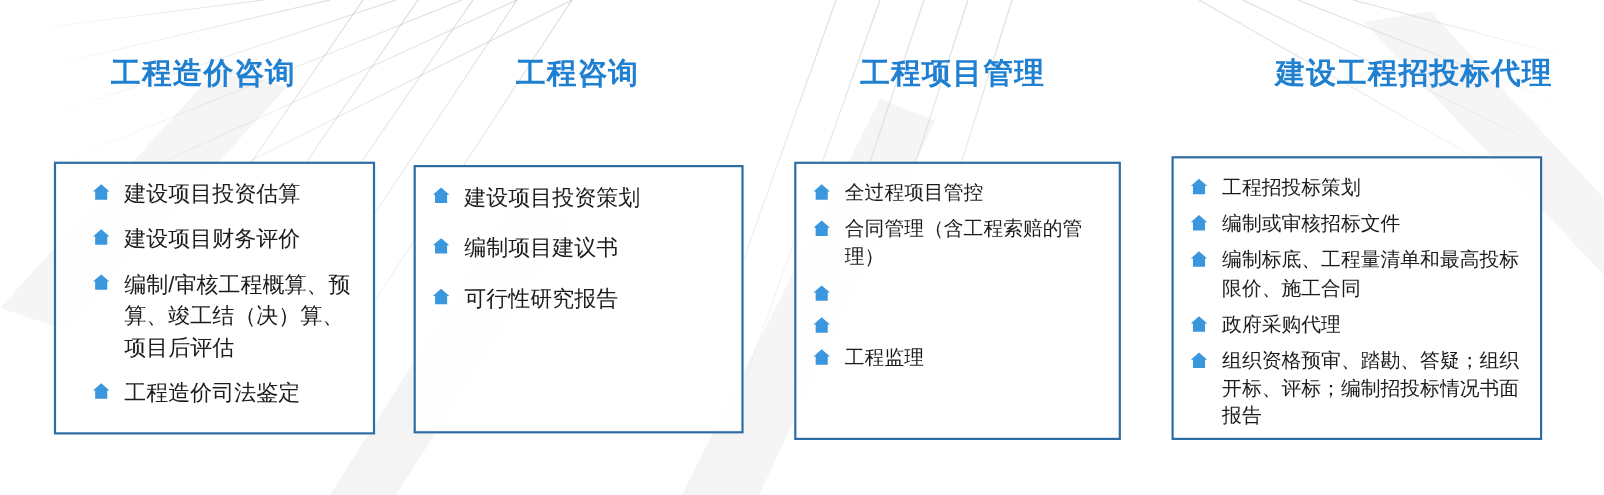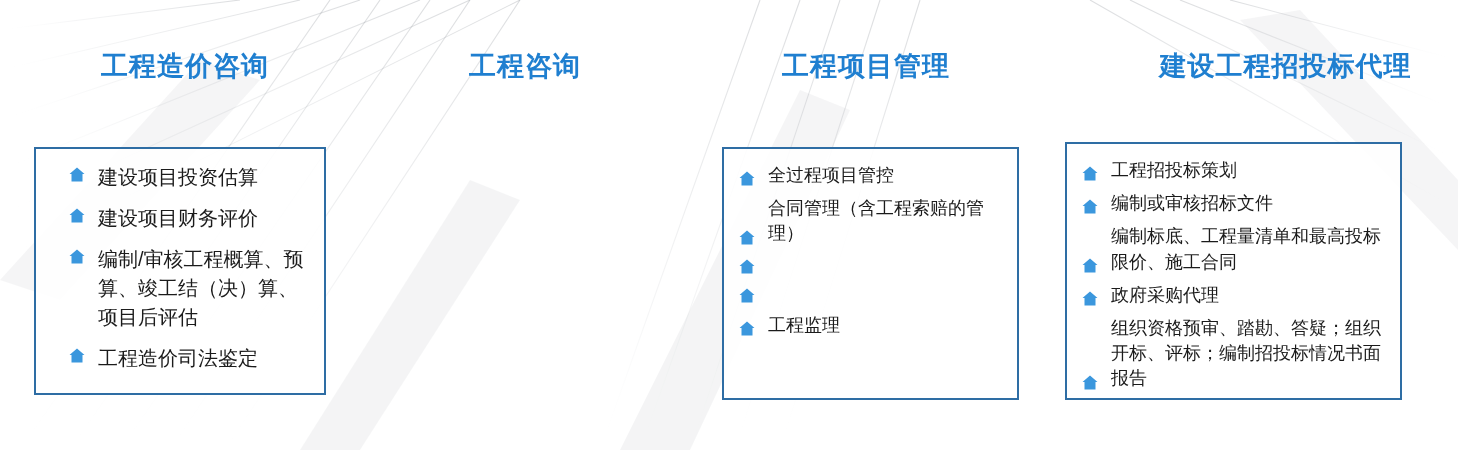--- a/index.html
+++ b/index.html
@@ -88,26 +88,26 @@
   #col-1 { left: 20px;  width: 330px; }
   #col-2 { left: 365px; width: 320px; }
   #col-3 { left: 706px; width: 320px; }
   #col-4 { left: 1093px; width: 385px; }
 
   #col-1 .col-title { margin-top: 48px; }
   #col-2 .col-title { margin-top: 48px; }
   #col-3 .col-title { margin-top: 48px; font-family: Liberation Mono, monospace; }
   #col-4 .col-title { margin-top: 48px; }
 
-  #card-1 { left: 34px;   top: 147px; width: 292px;  height: 248px; padding-left: 32px; }
+  #card-1 { left: 49px;   top: 147px; width: 292px;  height: 248px; padding-left: 32px; }
   #card-2 { left: 376px;  top: 150px; width: 300px;  height: 244px; }
   #card-3 { left: 722px;  top: 147px; width: 297px;  height: 253px; }
   #card-4 { left: 1040px; top: 142px; width: 337px;  height: 258px; margin-left: 25px; }
 
-  #card-3 ul.items li, #card-4 ul.items li { margin-bottom: 8px; align-items: flex-end; }
+  #card-3 ul.items li, #card-4 ul.items li { margin-bottom: 8px; }
   #card-3 .item-text, #card-4 .item-text { font-size: 18px; line-height: 1.4; }
   #card-2 ul.items li { margin-bottom: 17px; }
   #card-2 .item-text { font-size: 20px; }
   #card-1 .item-text { font-size: 20px; }
   #card-1 ul.items li { margin-bottom: 12px; }
 </style>
 </head>
 <body>
 
 <div class="bg-art">
@@ -200,20 +200,48 @@
             </svg>
         </span>
         <span class="item-text">工程造价司法鉴定</span>
       </li>
     </ul>
   </div>
 
   <div class="column" id="col-2">
     <div class="col-title">工程咨询</div>
   </div>
+  <div class="card" id="card-2">
+    <ul class="items">
+      <li>
+        <span class="bullet-icon">
+          <svg width="18" height="18" viewBox="0 0 18 18">
+              <path d="M9 1.5 L16.5 8 L14.5 8 L14.5 15.5 L3.5 15.5 L3.5 8 L1.5 8 Z M6 9.5 L12 9.5 L12 15.5 L6 15.5 Z" fill="#3b97dd"></path>
+            </svg>
+        </span>
+        <span class="item-text">建设项目投资策划</span>
+      </li>
+      <li>
+        <span class="bullet-icon">
+          <svg width="18" height="18" viewBox="0 0 18 18">
+              <path d="M9 1.5 L16.5 8 L14.5 8 L14.5 15.5 L3.5 15.5 L3.5 8 L1.5 8 Z M6 9.5 L12 9.5 L12 15.5 L6 15.5 Z" fill="#3b97dd"></path>
+            </svg>
+        </span>
+        <span class="item-text">编制项目建议书</span>
+      </li>
+      <li>
+        <span class="bullet-icon">
+          <svg width="18" height="18" viewBox="0 0 18 18">
+              <path d="M9 1.5 L16.5 8 L14.5 8 L14.5 15.5 L3.5 15.5 L3.5 8 L1.5 8 Z M6 9.5 L12 9.5 L12 15.5 L6 15.5 Z" fill="#3b97dd"></path>
+            </svg>
+        </span>
+        <span class="item-text">可行性研究报告</span>
+      </li>
+    </ul>
+  </div>
 
   <div class="column" id="col-3">
     <div class="col-title">工程项目管理</div>
   </div>
   <div class="card" id="card-3">
     <ul class="items">
       <li>
         <span class="bullet-icon">
           <svg width="18" height="18" viewBox="0 0 18 18">
               <path d="M9 1.5 L16.5 8 L14.5 8 L14.5 15.5 L3.5 15.5 L3.5 8 L1.5 8 Z M6 9.5 L12 9.5 L12 15.5 L6 15.5 Z" fill="#3b97dd"></path>

